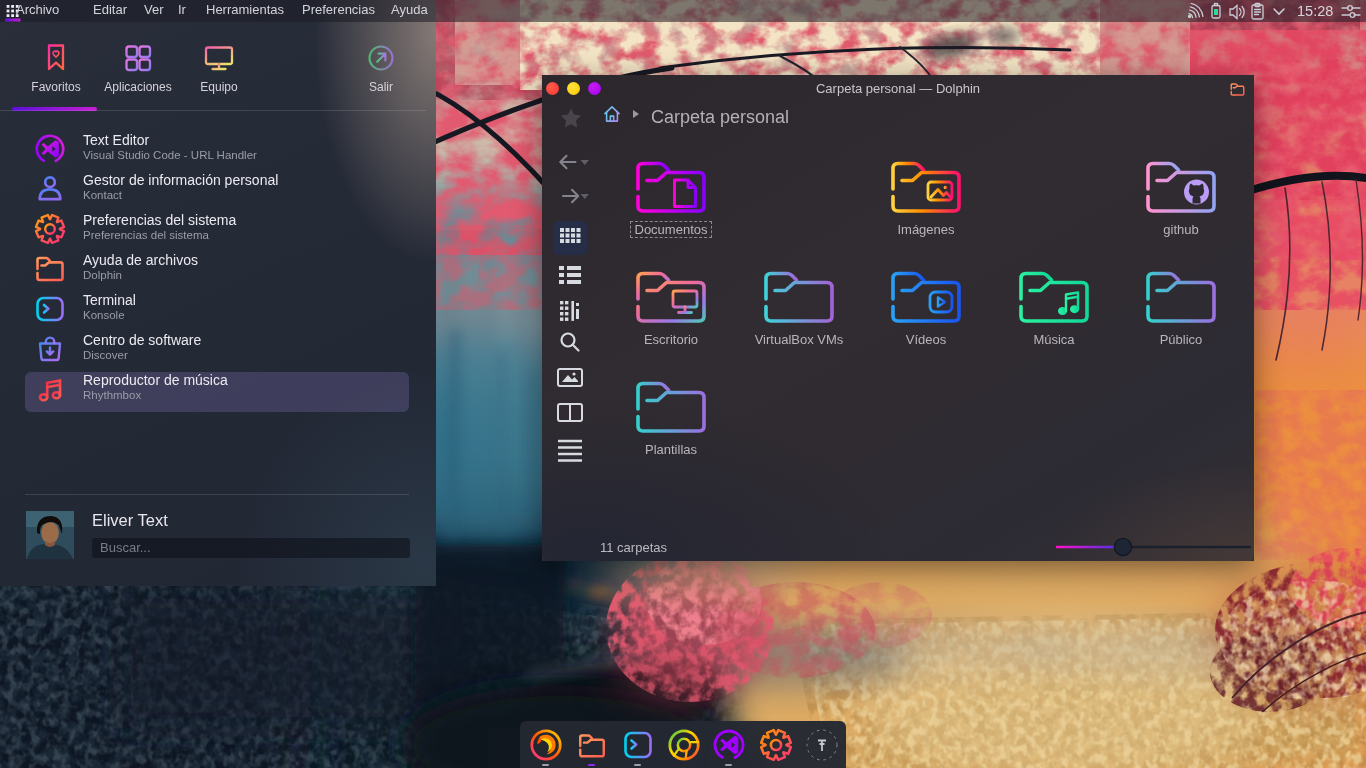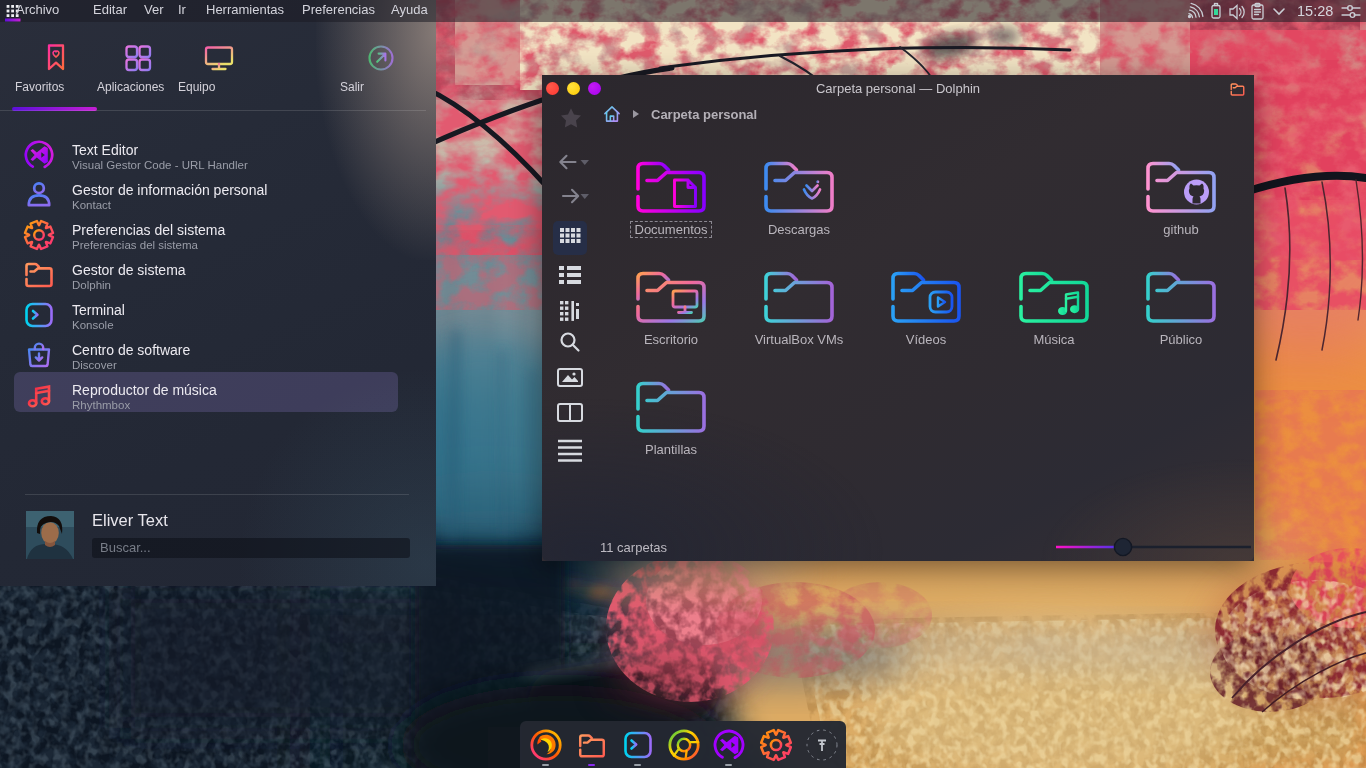--- a/index.html
+++ b/index.html
@@ -13,27 +13,27 @@
   #topbar .mi { margin:0 0; padding:0; position:absolute; top:2px; }
   
   #panel { position:absolute; left:0; top:0; width:436px; height:586px;
     background:linear-gradient(155deg, #2a2e3b 0%, #262b38 30%, #232835 70%, #222734 100%);
     z-index:20; }
   #panel .botglow { position:absolute; right:0; bottom:0; width:200px; height:220px;
     background:radial-gradient(ellipse at 95% 90%, rgba(70,115,135,0.22), rgba(70,115,135,0) 70%); }
   #panel .topglow { position:absolute; right:0; top:0; width:120px; height:260px;
     background:radial-gradient(ellipse at 100% 12%, rgba(165,148,138,0.75), rgba(165,148,138,0) 72%); }
   .tabs { position:absolute; left:0; top:42px; width:436px; height:80px; }
-  .tab { position:absolute; width:82px; color:#d4d2da; font-size:12px; }
+  .tab { position:absolute; width:82px; text-align:center; color:#d4d2da; font-size:12px; }
   .tab svg { display:block; margin:0 auto 6px; }
   .tabline { position:absolute; left:0; top:110px; width:426px; height:1px; background:rgba(255,255,255,0.13); }
   .tabunder { position:absolute; left:12px; top:107px; width:85px; height:4px; border-radius:2px;
     background:linear-gradient(90deg,#5b0fd8,#c51fd4); }
   .items { position:absolute; left:0; top:132px; width:436px; }
-  .item { position:absolute; left:14px; width:384px; height:40px; display:flex; align-items:flex-end; }
+  .item { position:absolute; left:25px; width:384px; height:40px; display:flex; align-items:flex-start; }
   .item .ic { width:34px; height:34px; margin-left:8px; flex:none; }
   .item .tx { margin-left:16px; }
   .item .t1 { font-size:14px; color:#eceaf0; line-height:16px; }
   .item .t2 { font-size:11.5px; color:#9a9da8; line-height:14px; }
   .item.sel { background:rgba(125,112,178,0.30); border-radius:6px; }
   .usep { position:absolute; left:25px; top:494px; width:384px; height:1px; background:rgba(255,255,255,0.12); }
   .avatar { position:absolute; left:26px; top:511px; width:48px; height:48px; overflow:hidden; }
   .uname { position:absolute; left:92px; top:511px; font-size:16.5px; color:#e8e6ec; }
   .search { position:absolute; left:92px; top:538px; width:318px; height:20px; border-radius:3px;
     background:rgba(14,17,25,0.6); color:#787d88; font-size:13px; line-height:20px; padding-left:8px; }
@@ -397,21 +397,21 @@
   <div class="tabline"></div>
   <div class="items">
     <div class="item" style="top:0">
       <svg class="ic" viewBox="0 0 34 34" fill="none">
         <circle cx="17" cy="17" r="13.2" stroke="url(#g_code)" stroke-width="2.7" stroke-dasharray="70.2 12.7" transform="rotate(118 17 17)" stroke-linecap="round"></circle>
         <path d="M22.5,8.3 L25.8,9.9 V24.1 L22.5,25.7 L14.8,19.6 L10.8,23 L8.5,21.4 L12.6,17 L8.5,12.6 L10.8,11 L14.8,14.4 Z" fill="url(#g_code)"></path>
         <path d="M19.3,14.2 L22.8,17 L19.3,19.8 Z" fill="#232833"></path>
       </svg>
       <div class="tx">
           <div class="t1">Text Editor</div>
-          <div class="t2">Visual Gestor Code - URL Handler</div>
+          <div class="t2">Visual Studio Code - URL Handler</div>
         </div>
     </div>
     <div class="item" style="top:40px">
       <svg class="ic" viewBox="0 0 34 34" fill="none" stroke="url(#g_pers)" stroke-width="2.7" stroke-linecap="round">
         <circle cx="17" cy="10.2" r="4.8"></circle>
         <path d="M6.8,27.2 C6.8,20 10.6,17.4 17,17.4 C23.4,17.4 27.2,20 27.2,27.2 H6.8 Z" stroke-linejoin="round"></path>
       </svg>
       <div class="tx">
           <div class="t1">Gestor de información personal</div>
           <div class="t2">Kontact</div>
@@ -426,21 +426,21 @@
           <div class="t1">Preferencias del sistema</div>
           <div class="t2">Preferencias del sistema</div>
         </div>
     </div>
     <div class="item" style="top:120px">
       <svg class="ic" viewBox="0 0 34 34" fill="none" stroke="url(#g_fold)" stroke-width="2.6" stroke-linecap="round" stroke-linejoin="round">
         <path d="M4.5,17 V8 Q4.5,6 6.5,6 H13 Q14.2,6 15,6.8 L16.8,8.6"></path>
         <path d="M8.5,13.5 H12.2 L15.8,10.4 H27.5 Q29.5,10.4 29.5,12.4 V26 Q29.5,28 27.5,28 H6.5 Q4.5,28 4.5,26 V21"></path>
       </svg>
       <div class="tx">
-          <div class="t1">Gestor de sistema</div>
+          <div class="t1">Ayuda de archivos</div>
           <div class="t2">Dolphin</div>
         </div>
     </div>
     <div class="item" style="top:160px">
       <svg class="ic" viewBox="0 0 34 34" fill="none" stroke="url(#g_term)" stroke-width="2.6" stroke-linecap="round" stroke-linejoin="round">
         <rect x="4.5" y="6" width="25" height="22" rx="6"></rect>
         <path d="M11,13 L15.4,16.8 L11,20.5"></path>
         <path d="M18.5,21.5 H23.5"></path>
       </svg>
       <div class="tx">
@@ -501,21 +501,21 @@
   </svg>
   <svg width="20" height="20" viewBox="0 0 24 24" style="position:absolute;left:60px;top:29px" fill="none" stroke="url(#g_home)" stroke-width="1.9" stroke-linecap="round" stroke-linejoin="round">
     <path d="M3.5,11.5 L12,3.5 L20.5,11.5"></path>
     <path d="M5.5,10 V20.5 H18.5 V10"></path>
     <path d="M10,20.5 V14.5 H14 V20.5"></path>
     <path d="M16.5,5 V8"></path>
   </svg>
   <svg width="10" height="10" style="position:absolute;left:89px;top:34px">
       <path d="M2,1 L8,5 L2,9 Z" fill="#9a97a0"></path>
     </svg>
-  <div style="position:absolute;left:109px;top:32px;font-size:13px;font-weight:bold;color:#b4b0b7">Carpeta personal</div>
+  <div style="position:absolute;left:109px;top:32px;font-size:18px;font-weight:normal;color:#b4b0b7">Carpeta personal</div>
 
   <svg width="56" height="400" viewBox="0 0 56 400" style="position:absolute;left:0;top:75px" fill="none">
     <g stroke="#84838e" stroke-width="2.1" stroke-linecap="round" stroke-linejoin="round">
       <path d="M18.5,12 H33.5 M24.5,5.8 L18.3,12 L24.5,18.2"></path>
       <path d="M21,46 H36 M30,39.8 L36.2,46 L30,52.2"></path>
     </g>
     <path d="M38.5,10 L47,10 L42.75,15 Z" fill="#5e5d68"></path>
     <path d="M38.5,44 L47,44 L42.75,49 Z" fill="#5e5d68"></path>
     <rect x="11" y="71" width="34" height="34" rx="5" fill="#262e47"></rect>
     <g fill="#d7dae0">
@@ -576,32 +576,31 @@
   <div class="cell" style="left:65px;top:81px">
     <svg class="folder" width="77" height="62" viewBox="0 0 77 62" fill="none" stroke="url(#g_doc)" stroke-width="3.6" stroke-linecap="round" stroke-linejoin="round">
       <path d="M5,33 V12.5 Q5,7.5 10,7.5 H26 Q29,7.5 31,9.5 L35.5,14"></path>
       <path d="M14,24.5 H24.5 L33.5,16.5 H66 Q71,16.5 71,21.5 V50 Q71,55 66,55 H10 Q5,55 5,50 V40.5"></path>
       <g stroke-width="2.9">
           <path d="M41.5,24 H55 L62.5,31.5 V50.5 H41.5 Z M55,24 V31.5 H62.5"></path>
         </g>
     </svg>
     <div class="lab"><span class="dotted">&nbsp;Documentos&nbsp;</span></div>
   </div>
-  <div class="cell" style="left:193px;top:81px">
-    <svg class="folder" width="77" height="62" viewBox="0 0 77 62" fill="none" stroke="url(#g_desc)" stroke-width="3.6" stroke-linecap="round" stroke-linejoin="round">
-      <path d="M5,33 V12.5 Q5,7.5 10,7.5 H26 Q29,7.5 31,9.5 L35.5,14"></path>
-      <path d="M14,24.5 H24.5 L33.5,16.5 H66 Q71,16.5 71,21.5 V50 Q71,55 66,55 H10 Q5,55 5,50 V40.5"></path>
-      <g stroke-width="2.7">
-        <path d="M51,23 V34.5"></path>
-          <circle cx="56.8" cy="25.8" r="1.5" fill="url(#g_desc)" stroke="none"></circle>
-        <path d="M45.5,29.5 L51,35 L56.5,29.5"></path>
-          <path d="M43,33.5 Q46,40.5 51,42.5 Q56,40.5 59,33.5"></path>
-      </g>
-    </svg>
-    <div class="lab">Descargas</div>
+  <div class="cell" style="left:320px;top:81px">
+    <svg class="folder" width="77" height="62" viewBox="0 0 77 62" fill="none" stroke="url(#g_img)" stroke-width="3.6" stroke-linecap="round" stroke-linejoin="round">
+      <path d="M5,33 V12.5 Q5,7.5 10,7.5 H26 Q29,7.5 31,9.5 L35.5,14"></path>
+      <path d="M14,24.5 H24.5 L33.5,16.5 H66 Q71,16.5 71,21.5 V50 Q71,55 66,55 H10 Q5,55 5,50 V40.5"></path>
+      <g stroke-width="2.8">
+        <rect x="40" y="26" width="24" height="18" rx="3"></rect>
+        <circle cx="57.5" cy="31.5" r="1.8" fill="url(#g_img)" stroke="none"></circle>
+        <path d="M43,41 L50,33.5 L55.5,39.5 L58.5,36.5 L62,40.5"></path>
+      </g>
+    </svg>
+    <div class="lab">Imágenes</div>
   </div>
   <div class="cell" style="left:575px;top:81px">
     <svg class="folder" width="77" height="62" viewBox="0 0 77 62" fill="none" stroke="url(#g_git)" stroke-width="3.6" stroke-linecap="round" stroke-linejoin="round">
       <path d="M5,33 V12.5 Q5,7.5 10,7.5 H26 Q29,7.5 31,9.5 L35.5,14"></path>
       <path d="M14,24.5 H24.5 L33.5,16.5 H66 Q71,16.5 71,21.5 V50 Q71,55 66,55 H10 Q5,55 5,50 V40.5"></path>
       <circle cx="53.5" cy="36" r="12.5" fill="#bb9df8" stroke="none"></circle>
       <g fill="#2d2930" stroke="none">
         <path d="M46.5,32.5 Q46,28.5 48,27.5 L50.5,29.5 Q53.5,28.8 56.5,29.5 L59,27.5 Q61,28.5 60.5,32.5 Q61.5,34 61,36 Q60.5,39.5 56.5,40.5 Q57.5,41.5 57.5,43 L57.5,47.5 L49.5,47.5 L49.5,43 Q49.5,41.5 50.5,40.5 Q46.5,39.5 46,36 Q45.5,34 46.5,32.5 Z"></path>
       </g>
     </svg>

